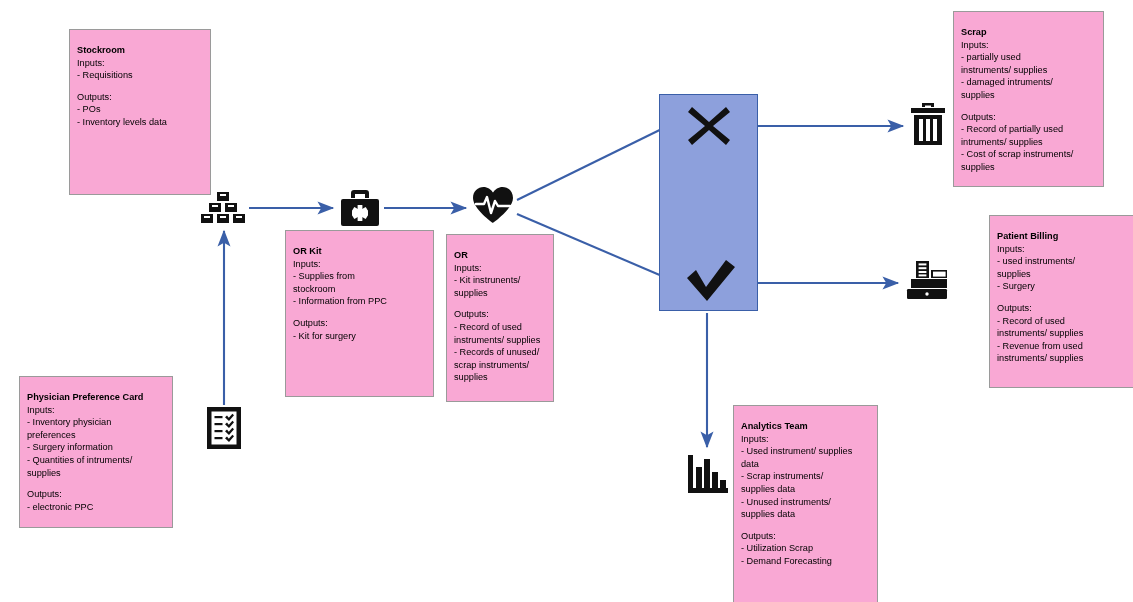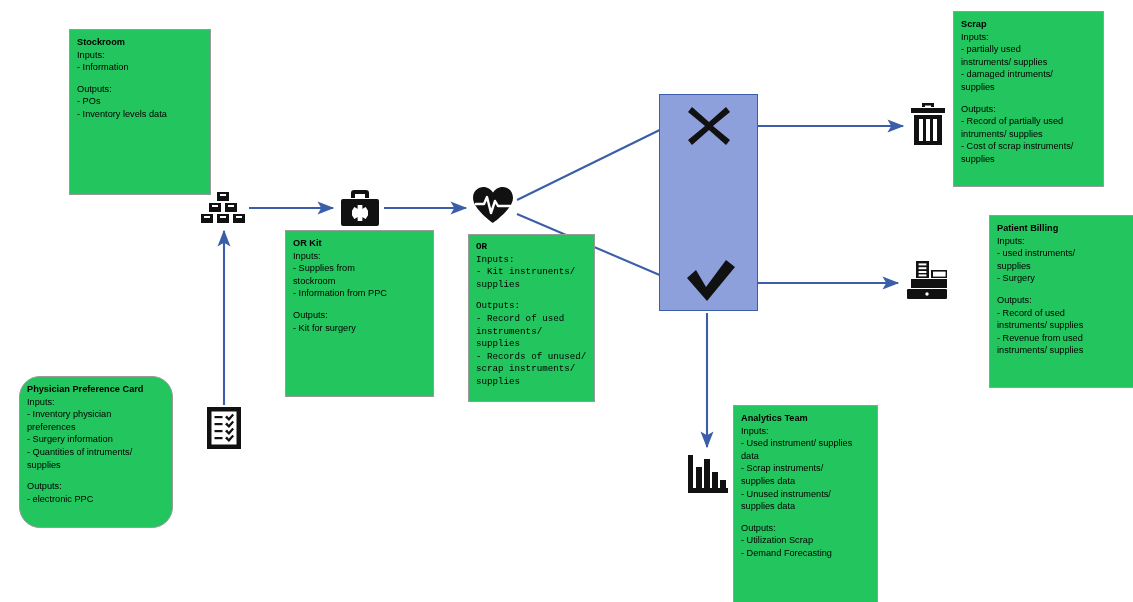--- a/index.html
+++ b/index.html
@@ -10,38 +10,38 @@
     position:relative;
     overflow:hidden;
     color:#000;
   }
   #canvas{position:absolute;left:0;top:0;width:1133px;height:602px;}
 
   
   .box{
     position:absolute;
     border:1px solid #9a9a9a;
-    background:#22c55e;
+    background:#f9a8d4;
     box-sizing:border-box;
-    padding:6px 7px 5px 7px;
+    padding:14px 7px 5px 7px;
     font-size:9.2px;
     line-height:12.6px;
     z-index:6;
   }
   .box .title{font-weight:bold;display:block;margin-bottom:0px;}
   .box .ln{display:block;white-space:pre-wrap;}
   .box .gap{display:block;height:9px;}
 
   
   #box-stockroom      {left:69px;  top:29px;  width:142px; height:166px;}
   #box-scrap          {left:953px; top:11px;  width:151px; height:176px;}
   #box-orkit          {left:285px; top:230px; width:149px; height:167px;}
-  #box-or             {left:468px; top:234px; width:127px; height:168px;font-family:Liberation Mono, monospace;}
+  #box-or             {left:446px; top:234px; width:108px; height:168px;}
   #box-billing        {left:961px; top:215px; width:148px; height:173px;margin-left:28px;}
-  #box-ppc            {left:19px;  top:376px; width:154px; height:152px;border-radius:21px;}
+  #box-ppc            {left:19px;  top:376px; width:154px; height:152px;}
   #box-analytics      {left:733px; top:405px; width:145px; height:206px;}
 
   
   #blue-box{
     position:absolute;
     left:659px;top:94px;width:99px;height:217px;
     background:#8da0dc;
     border:1.6px solid #3a5fa8;
     box-sizing:border-box;
     z-index:3;
@@ -205,21 +205,21 @@
       <path d="M18 17.2 l2 -1.6 l1.8 2.2 l3.6 -4 l1.6 1.4 l-5 5.8 z"></path>
       <path d="M18 24.2 l2 -1.6 l1.8 2.2 l3.6 -4 l1.6 1.4 l-5 5.8 z"></path>
       <path d="M18 31.2 l2 -1.6 l1.8 2.2 l3.6 -4 l1.6 1.4 l-5 5.8 z"></path>
     </g>
   </svg>
 </div>
 
 <div class="box" id="box-stockroom">
   <span class="title">Stockroom</span>
   <span class="ln">Inputs:</span>
-  <span class="ln">- Information</span>
+  <span class="ln">- Requisitions</span>
   <span class="gap"></span>
   <span class="ln">Outputs:</span>
   <span class="ln">- POs</span>
   <span class="ln">- Inventory levels data</span>
 </div>
 
 <div class="box" id="box-scrap">
   <span class="title">Scrap</span>
   <span class="ln">Inputs:</span>
   <span class="ln">- partially used</span>

